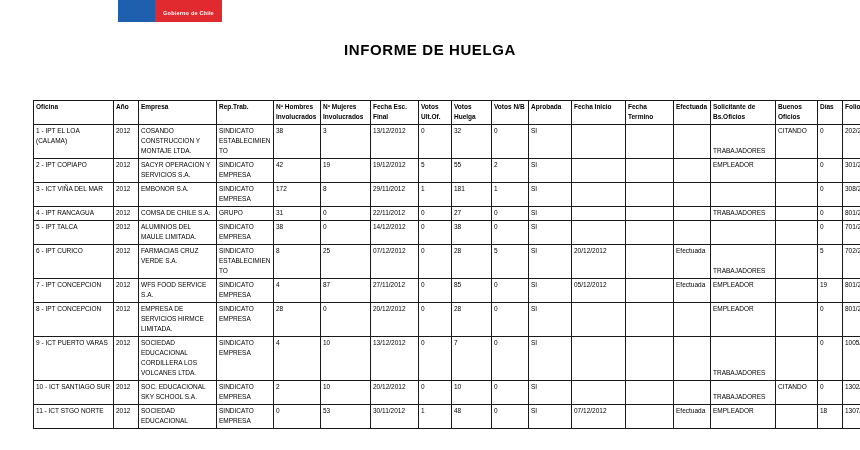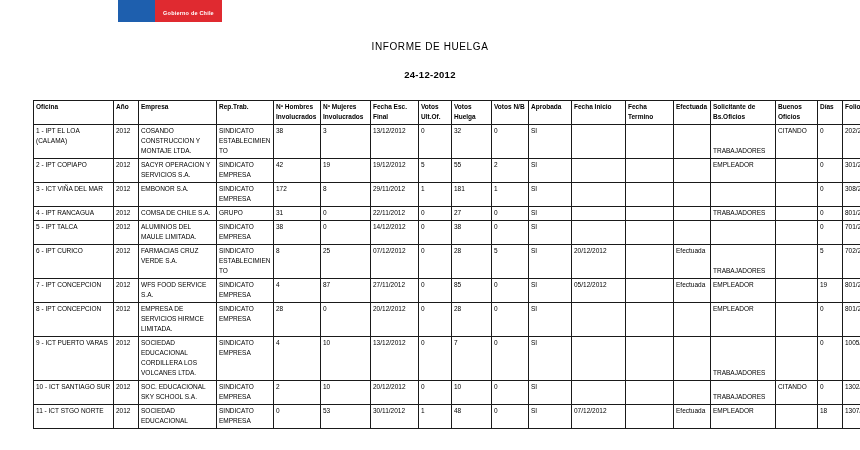--- a/index.html
+++ b/index.html
@@ -17,21 +17,21 @@
   .logo-blue { width: 37px; height: 22px; }
   .logo-red  { width: 67px; height: 22px; display: flex; align-items: center; justify-content: center; }
   .logo-red span {
     color: #fff; font-size: 5.5px; font-weight: bold; white-space: nowrap;
     letter-spacing: 0.2px; padding-top: 3px;
   }
 
   
   .title {
     position: absolute; left: 0; top: 41px; width: 860px;
-    text-align: center; font-size: 10px; font-weight: normal; letter-spacing: 0.6px;
+    text-align: center; font-size: 15px; font-weight: bold; letter-spacing: 0.6px;
   }
   .date {
     position: absolute; left: 0; top: 69px; width: 860px;
     text-align: center; font-size: 9.5px; font-weight: bold; letter-spacing: 0.3px;
   }
 
   
   .tbl-wrap { position: absolute; left: 33px; top: 100px; width: 792px; }
   table {
     border-collapse: collapse; table-layout: fixed; width: 792px;
@@ -59,21 +59,20 @@
 <div class="page">
 
   <div class="logo">
     <div class="logo-blue" style="background: rgb(30, 95, 174);"></div>
     <div class="logo-red" style="background: rgb(224, 42, 48);">
       <span>Gobierno de Chile</span>
     </div>
   </div>
 
   <div class="title">INFORME DE HUELGA</div>
-  <div class="date">24-12-2012</div>
 
   <div class="tbl-wrap">
     <table>
       <thead>
         <tr id="header-row">
             <th>Oficina</th>
             <th>Año</th>
             <th>Empresa</th>
             <th>Rep.Trab.</th>
             <th>Nº Hombres Involucrados</th>

